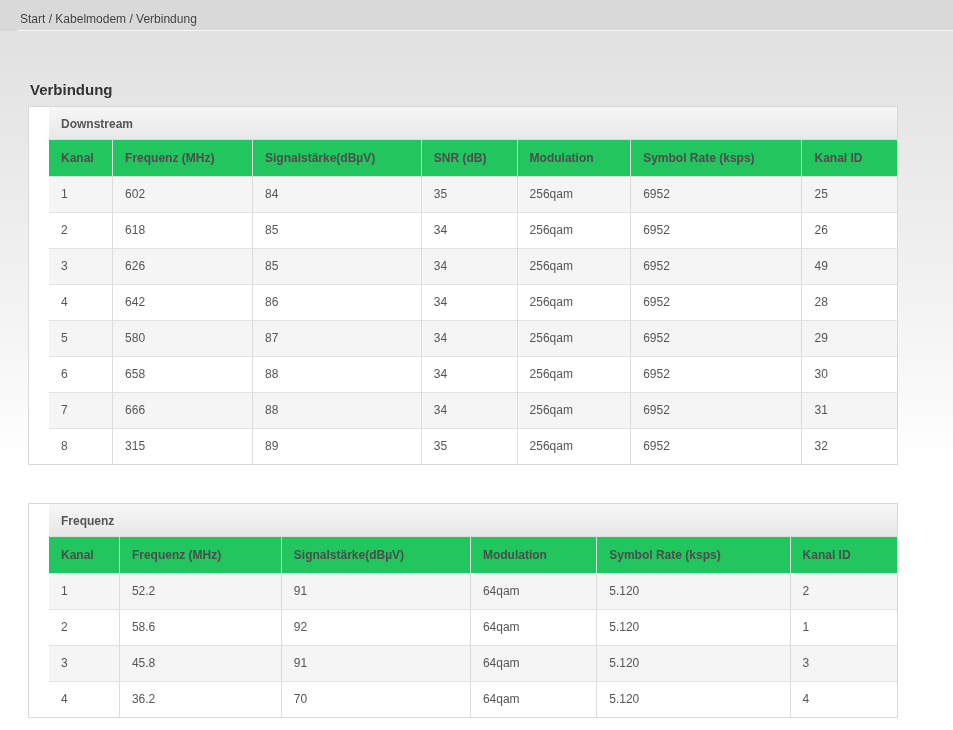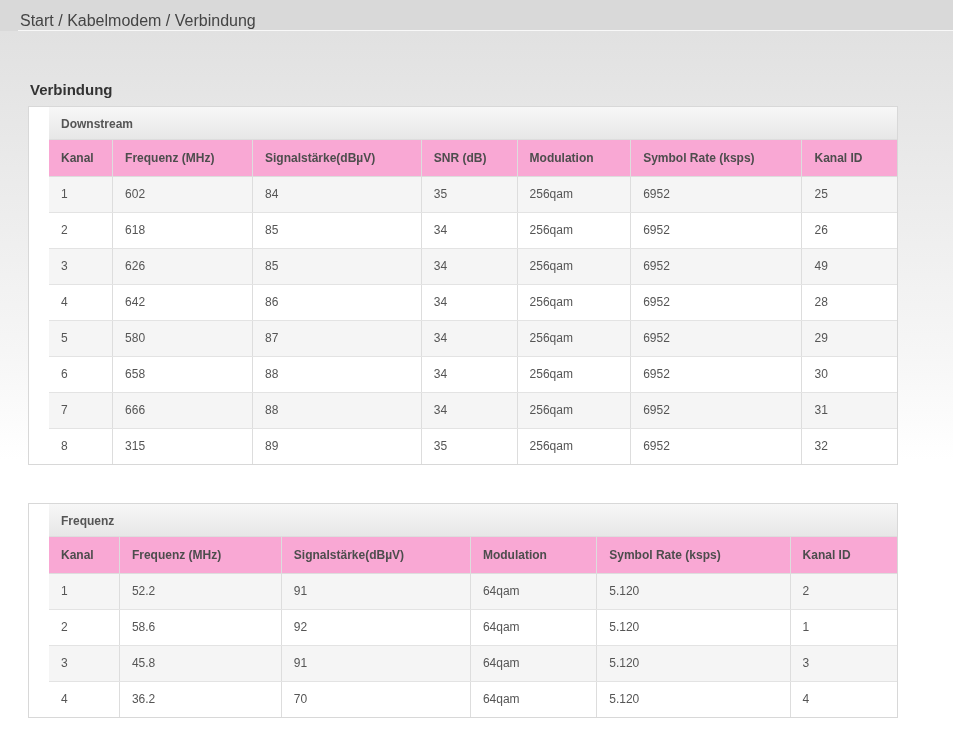--- a/index.html
+++ b/index.html
@@ -13,21 +13,21 @@
     position: relative;
     width: 953px; height: 730px;
     overflow: hidden;
     background: linear-gradient(to bottom, #e1e1e1 32px, #f6f6f6 48%, #ffffff 63%, #ffffff 100%);
   }
   .breadcrumb-bar {
     position: relative;
     height: 31px;
     background: #d9d9d9;
     padding: 12px 5px 0 20px;
-    font-size: 16px;
+    font-size: 12px;
     color: #444;
   }
   .breadcrumb-bar::after {
     content: "";
     position: absolute;
     left: 18px; right: 0; bottom: 0;
     height: 1px;
     background: #f8f8f8;
   }
   .crumb { cursor: pointer; }
@@ -58,21 +58,21 @@
   }
   table.data-table {
     width: 100%;
     border-collapse: collapse;
     border-style: hidden;
     table-layout: fixed;
     font-size: 12px;
   }
   table.data-table th {
     height: 36px;
-    background: #f9a8d4;
+    background: #22c55e;
     text-align: left;
     padding-left: 12px;
     font-weight: bold;
     color: #4d4d4d;
     border: 1px solid #dddddd;
   }
   table.data-table td {
     height: 36px;
     padding-left: 12px;
     color: #555;

